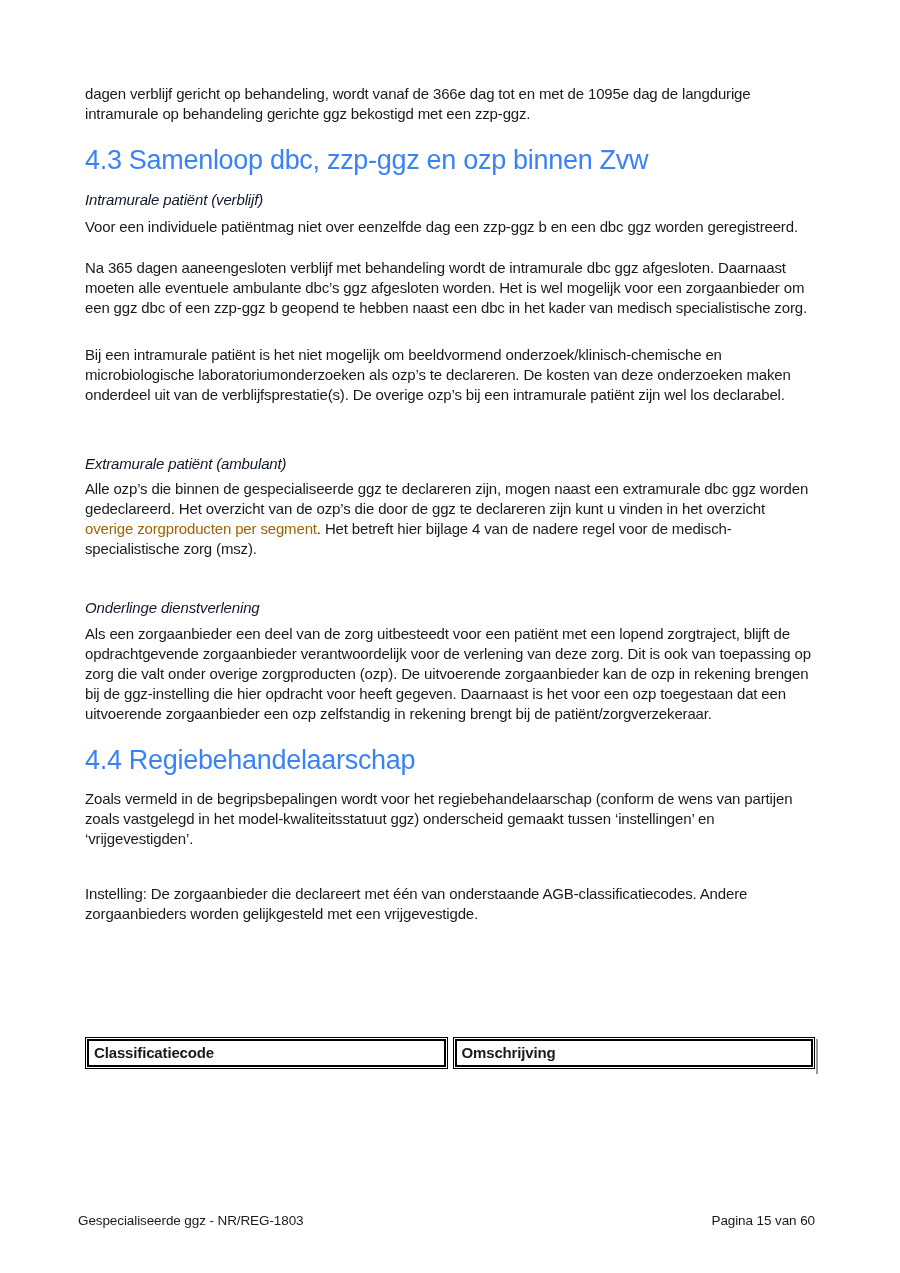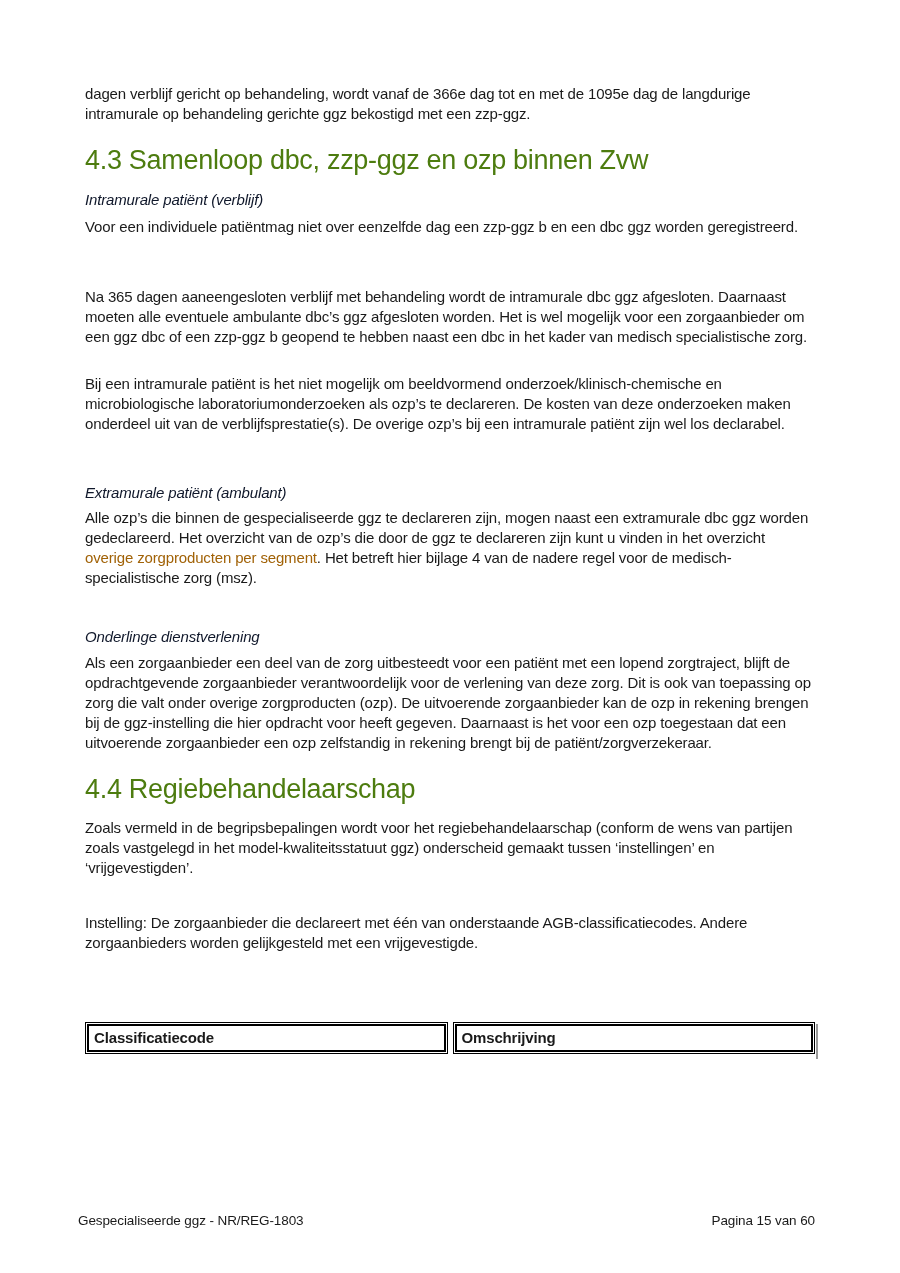--- a/index.html
+++ b/index.html
@@ -28,21 +28,21 @@
     font-size: 15px;
     line-height: 20px;
     letter-spacing: -0.15px;
     color: #1a1a1a;
   }
   .section-title {
     font-size: 27px;
     font-weight: 400;
     line-height: 32px;
     letter-spacing: -0.3px;
-    color: #4d7c0f;
+    color: #3b82f6;
   }
   .sub-title {
     font-size: 15px;
     font-style: italic;
     font-weight: 400;
     line-height: 18px;
     letter-spacing: -0.15px;
     color: #0f172a;
   }
   .inline-link {
@@ -53,25 +53,25 @@
   .lead-italic {
   }
   
   .mt6  { margin-top: 6px; }
   .mt7  { margin-top: 7px; }
   .mt8  { margin-top: 8px; }
   .mt13 { margin-top: 13px; }
   .mt14 { margin-top: 15px; }
   .mt20 { margin-top: 20px; }
   .mt27 { margin-top: 27px; }
-  .mt33 { margin-top: 50px; }
+  .mt33 { margin-top: 21px; }
   .mt35 { margin-top: 35px; }
   .mt40 { margin-top: 40px; }
   .mt50 { margin-top: 50px; }
-  .mt103 { margin-top: 69px; }
+  .mt103 { margin-top: 113px; }
   
   .nza-table {
     display: flex;
     gap: 5px;
     position: relative;
     width: 730px;
   }
   .nza-table::after {
     
     content: "";

